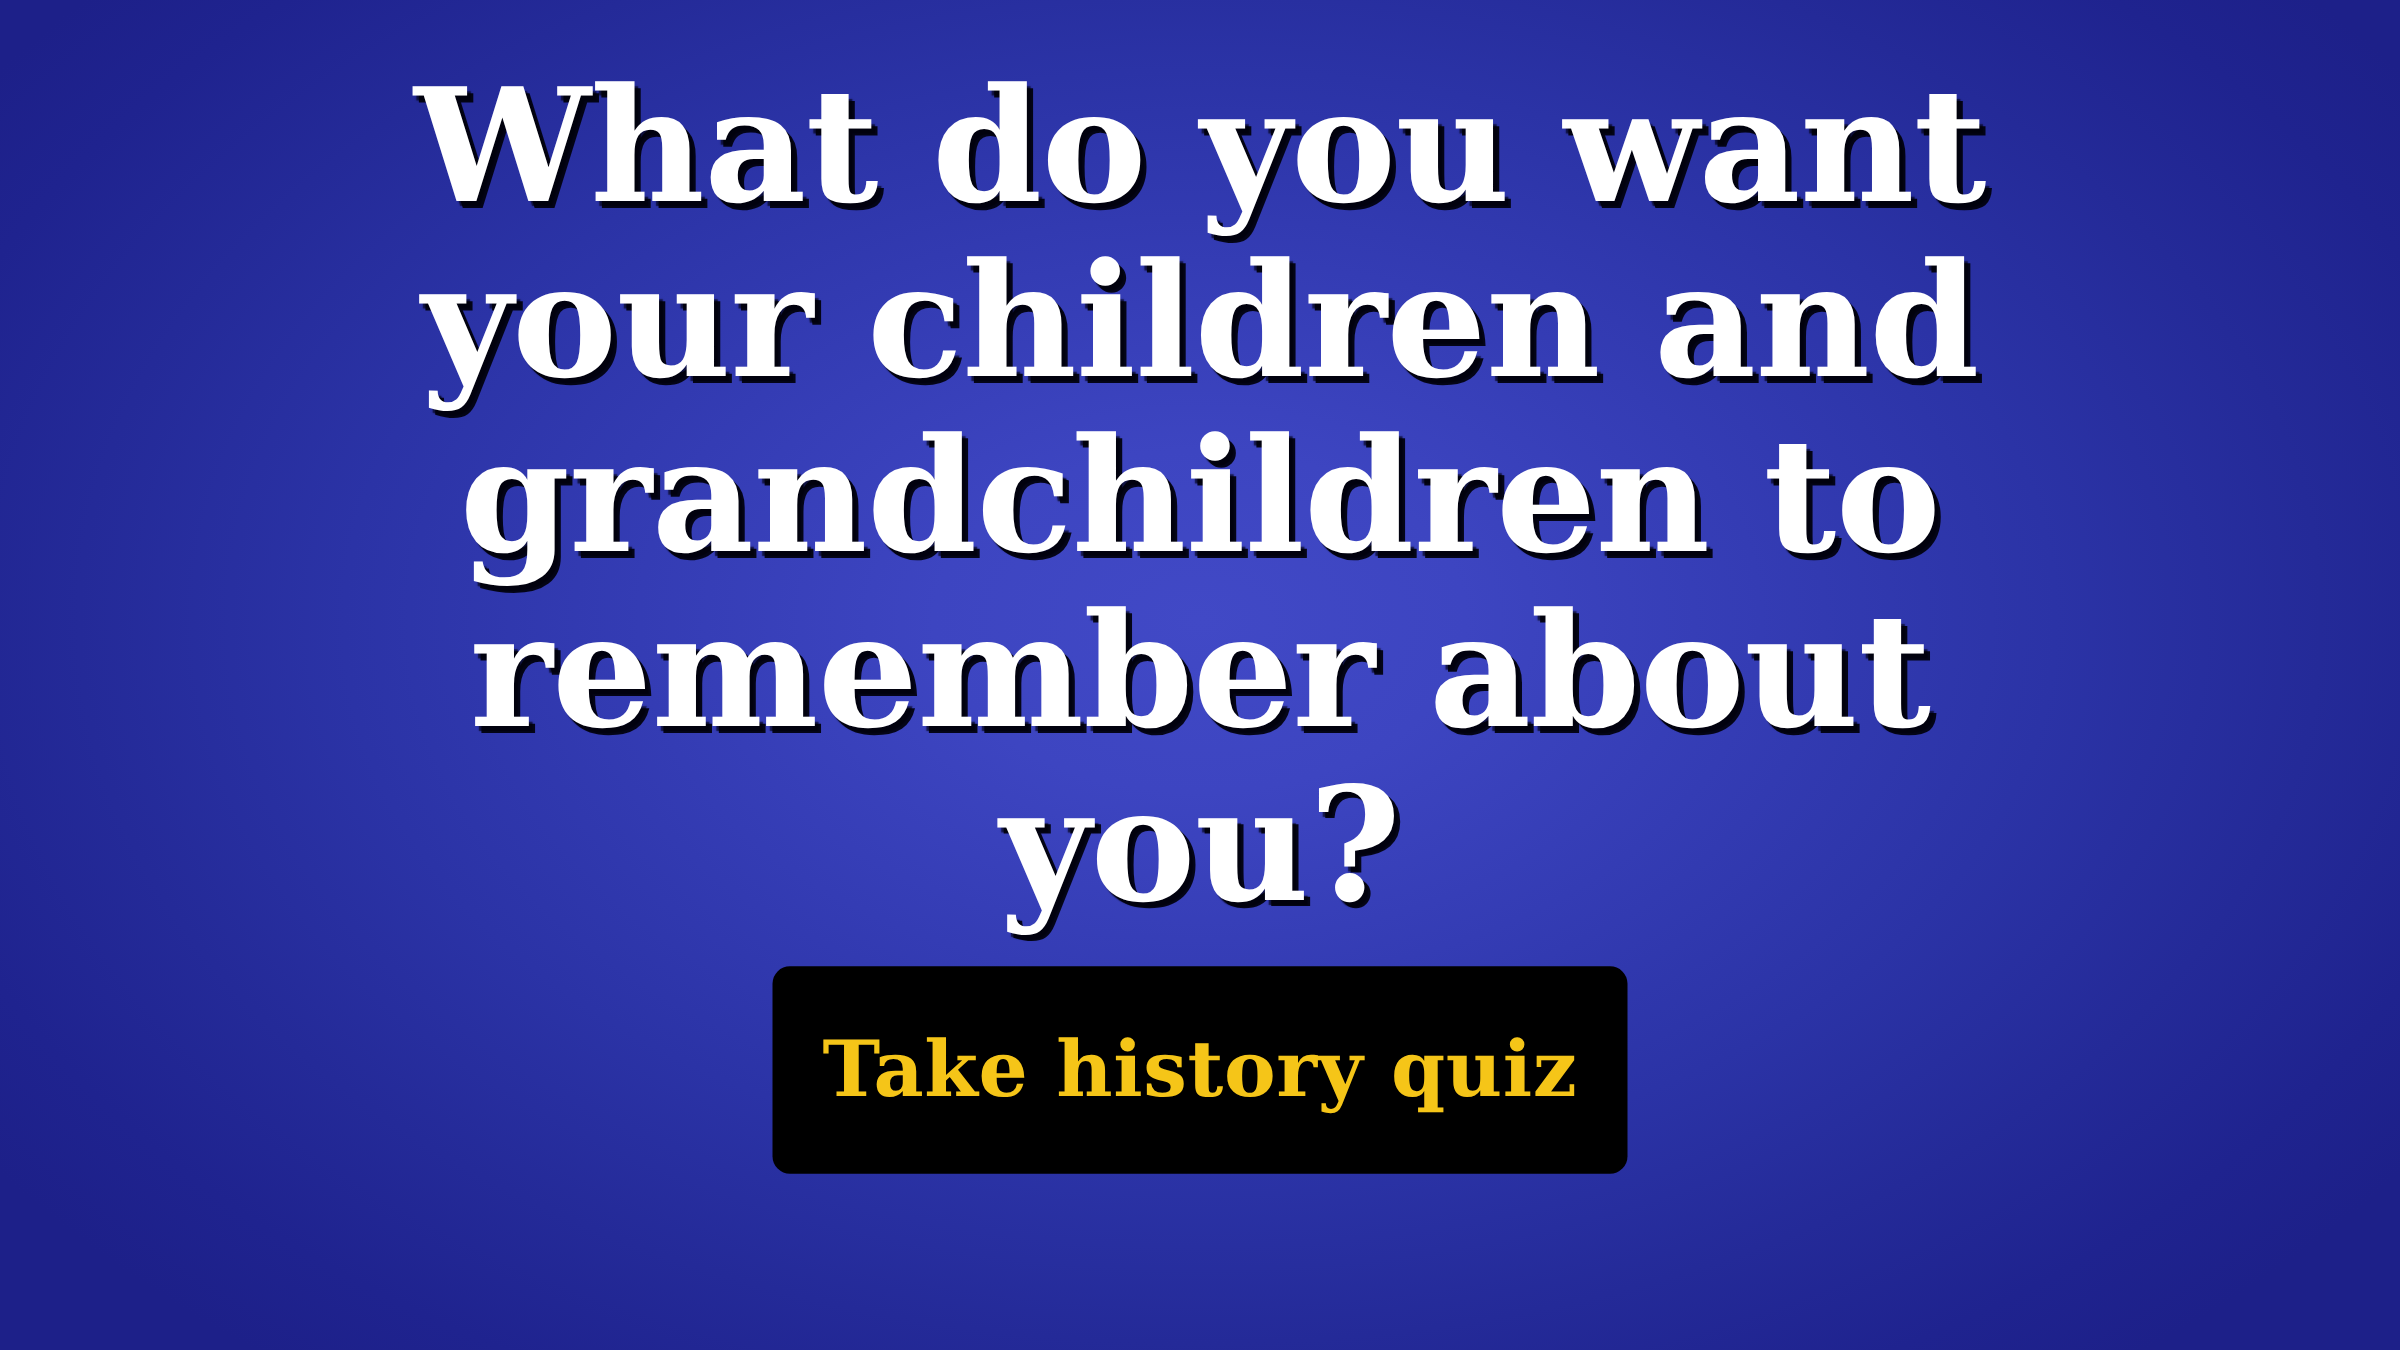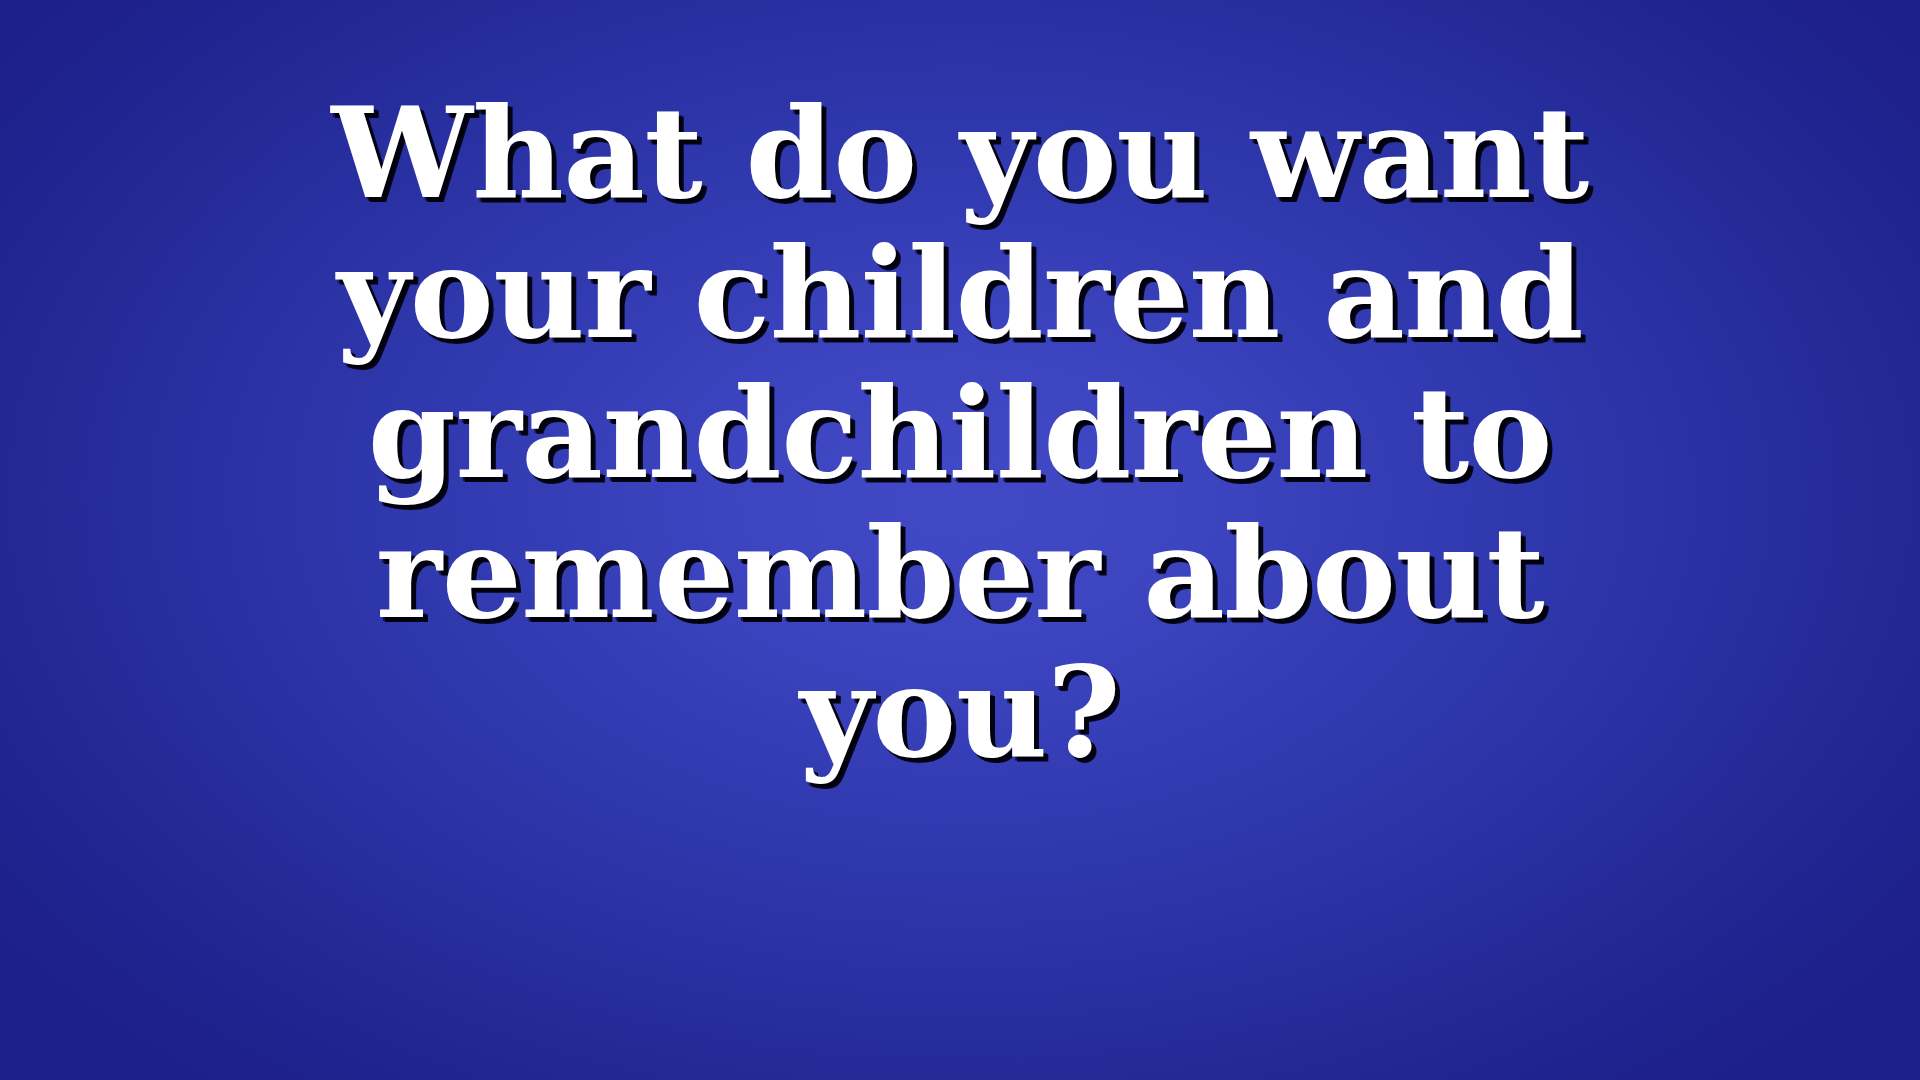--- a/index.html
+++ b/index.html
@@ -33,21 +33,21 @@
         #1d2089 100%);
     display: flex;
     flex-direction: column;
     align-items: center;
     justify-content: flex-start;
   }
 
   
   #headline-wrap {
     width: 1524px;
-    margin-top: 84px;
+    margin-top: 48px;
     display: block;
   }
 
   #headline {
     margin: 0;
     padding: 0;
     font-family: "DejaVu Serif", "Liberation Serif", serif;
     font-weight: bold;
     font-size: 126px;
     line-height: 1.11;
@@ -101,14 +101,19 @@
 </style>
 </head>
 <body>
 
 <div id="slide">
 
   <div id="headline-wrap">
     <h1 id="headline">What do you want your children and grandchildren to remember about you?</h1>
   </div>
 
+  <div id="cta-row">
+    <button id="cta-button">
+      <span id="cta-label">Take history quiz</span>
+    </button>
+  </div>
 
 </div>
 
 </body></html>

